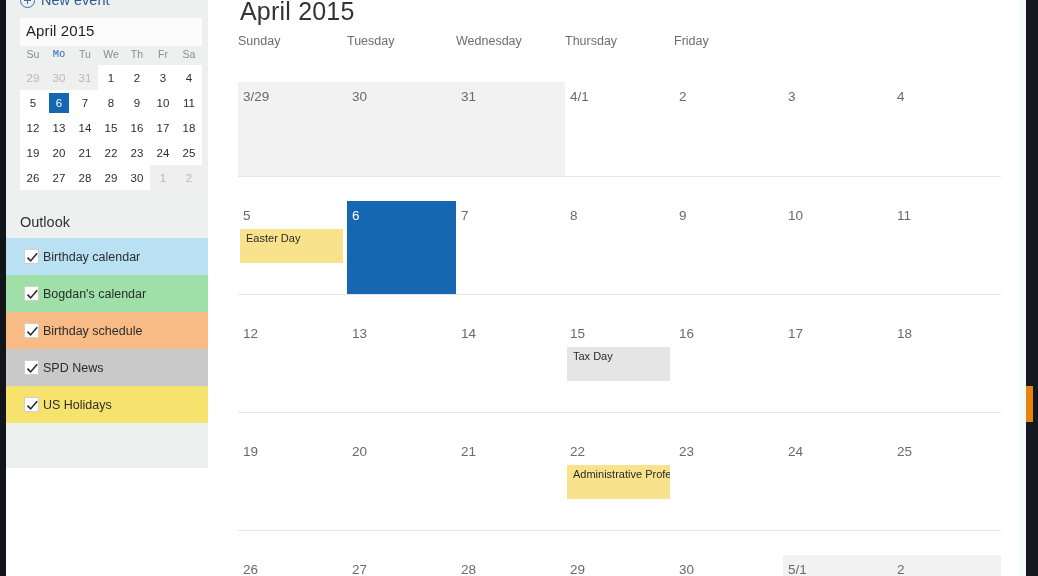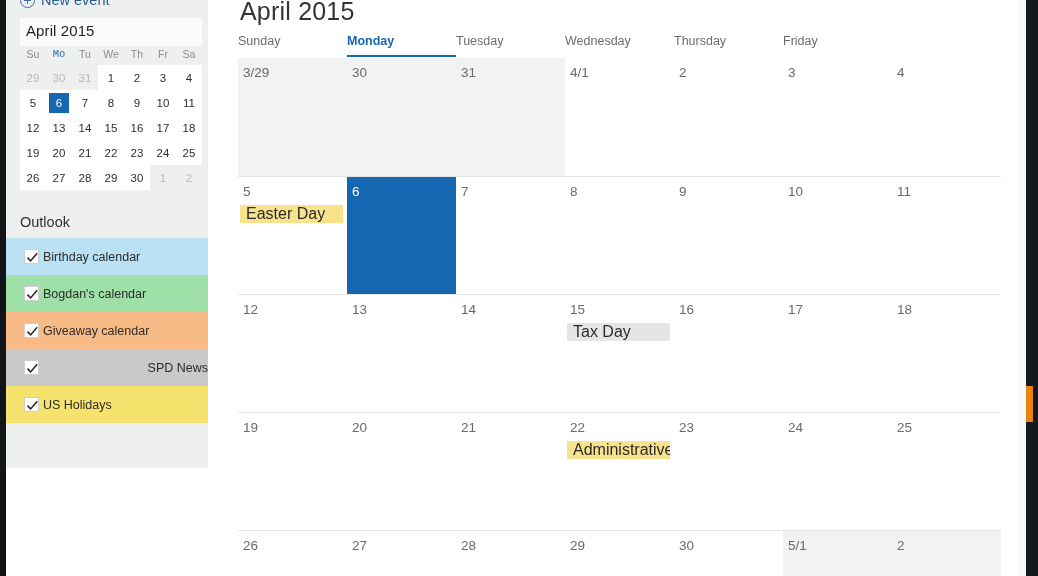--- a/index.html
+++ b/index.html
@@ -218,40 +218,41 @@
     height: 118px;
     border-top: 1px solid #e6e6e6;
     position: relative;
   }
   .week:first-child { border-top: none; }
 
   .cell {
     position: relative;
     background: #ffffff;
     overflow: hidden;
+    margin-top: 24px;
   }
   .cell.out { background: #f2f2f2; }
   .cell.sel { background: #1567b2; }
 
   .daynum {
     font-size: 13.5px;
     color: #6a6a6a;
     padding: 7px 0 0 5px;
     display: block;
   }
   .cell.sel .daynum { color: #ffffff; }
 
   .event {
     position: absolute;
     left: 2px; right: 4px;
     top: 28px;
-    height: 18px;
+    height: 34px;
     background: #f8e38c;
     color: #2b2b2b;
-    font-size: 16px;
+    font-size: 11px;
     line-height: 18px;
     padding-left: 6px;
     white-space: nowrap;
     overflow: hidden;
   }
 </style>
 </head>
 <body>
 
 <div id="app">
@@ -335,23 +336,23 @@
             </svg>
           </span>
           <span>Bogdan's calendar</span>
         </div>
         <div class="cal-item" style="background: rgb(248, 187, 134);">
           <span class="cal-check">
             <svg width="13" height="13" viewBox="0 0 13 13" aria-hidden="true">
               <path d="M1.5 6.6 L4.6 9.9 L11.2 2.2" stroke="#2a2a2a" stroke-width="1.6" fill="none"></path>
             </svg>
           </span>
-          <span>Giveaway calendar</span>
-        </div>
-        <div class="cal-item" style="background: rgb(201, 201, 201); justify-content: space-between;">
+          <span>Birthday schedule</span>
+        </div>
+        <div class="cal-item" style="background: rgb(201, 201, 201);">
           <span class="cal-check">
             <svg width="13" height="13" viewBox="0 0 13 13" aria-hidden="true">
               <path d="M1.5 6.6 L4.6 9.9 L11.2 2.2" stroke="#2a2a2a" stroke-width="1.6" fill="none"></path>
             </svg>
           </span>
           <span>SPD News</span>
         </div>
         <div class="cal-item" style="background: rgb(246, 227, 109);">
           <span class="cal-check">
             <svg width="13" height="13" viewBox="0 0 13 13" aria-hidden="true">
@@ -360,21 +361,20 @@
           </span>
           <span>US Holidays</span>
         </div>
       </div>
   </div>
 
   <div class="main">
     <div class="main-title">April 2015</div>
     <div class="dow-row" id="main-dow">
         <div class="dow">Sunday</div>
-        <div class="dow hl">Monday</div>
         <div class="dow">Tuesday</div>
         <div class="dow">Wednesday</div>
         <div class="dow">Thursday</div>
         <div class="dow">Friday</div>
       </div>
     <div class="week-grid" id="main-weeks">
         <div class="week">
           <div class="cell out">
             <span class="daynum">3/29</span>
           </div>

